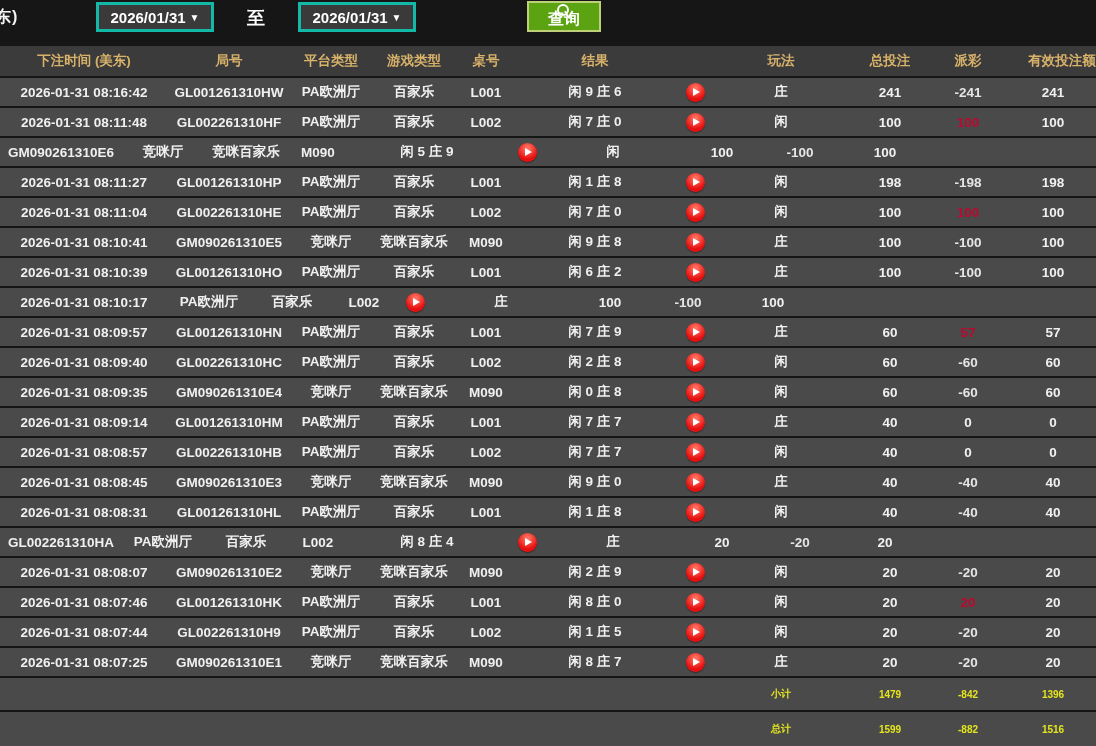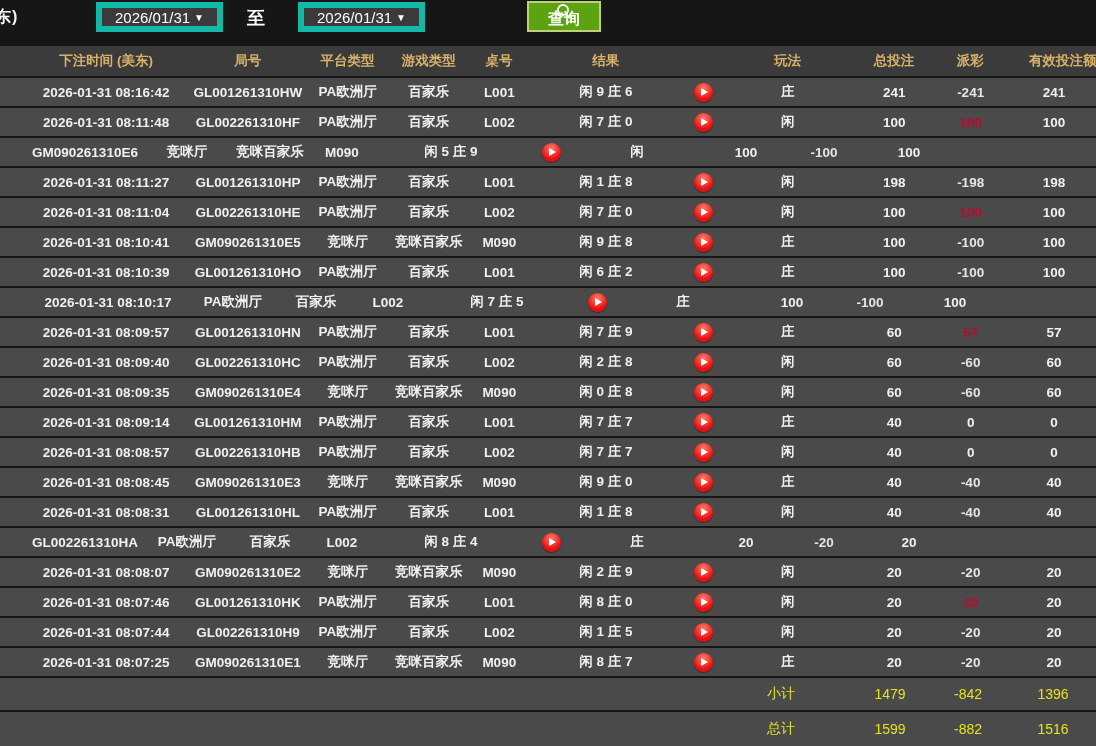--- a/index.html
+++ b/index.html
@@ -10,23 +10,23 @@
     background:#161616; overflow:hidden;
   }
 
   
   .topbar { position:relative; height:46px; background:#161616; }
   .cut-label {
     position:absolute; left:-5px; top:7px;
     color:#f5f5f5; font-size:16px; font-weight:bold; letter-spacing:1px;
   }
   .date-box {
-    position:absolute; top:2px; width:127px; height:30px;
-    background:#3a3a3a; border:6px solid #14b8a6;
-    color:#fff; font-size:15px; font-weight:normal;
+    position:absolute; top:2px; width:118px; height:30px;
+    background:#3a3a3a; border:3px solid #14b8a6;
+    color:#fff; font-size:15px; font-weight:bold;
     display:flex; align-items:center; justify-content:center; gap:4px;
     cursor:pointer;
   }
   .date-from { left:96px; }
   .date-to   { left:298px; }
   .date-box .caret { font-size:10px; color:#fff; }
   .to-label {
     position:absolute; left:247px; top:6px;
     color:#fff; font-size:18px; font-weight:bold;
   }
@@ -42,21 +42,21 @@
     content:""; position:absolute; left:1px; top:1px;
     width:8px; height:8px; border:2px solid #fff; border-radius:50%;
   }
   .search-icon::after {
     content:""; position:absolute; left:11px; top:11px;
     width:5px; height:2px; background:#fff; transform:rotate(45deg); transform-origin:0 0;
   }
 
   
   .grid { width:1096px; }
-  .tr { display:flex; align-items:center; height:28px; background:#4a4a4a; margin-bottom:2px;padding-left:24px; }
+  .tr { display:flex; align-items:center; height:28px; background:#4a4a4a; margin-bottom:2px; }
   .thead { height:30px; background:#3b3b3b; margin-bottom:2px; }
   .td, .th {
     display:flex; align-items:center; justify-content:center;
     color:#f0f0f0; font-size:13.5px; font-weight:600;
     white-space:nowrap; overflow:hidden; height:100%;
   }
   .th { color:#d8b26a; font-weight:bold; }
 
   .c-time     { width:168px; }
   .c-round    { width:122px; }
@@ -86,21 +86,21 @@
     border-left:7px solid #fff;
     border-top:4px solid transparent;
     border-bottom:4px solid transparent;
   }
 
   
   .sumrow { display:flex; align-items:center; background:#4a4a4a; margin-bottom:2px; }
   .subtotal-row { height:32px; }
   .total-row    { height:34px; margin-bottom:0;align-items:center; }
   .sum-spacer { width:716px; height:100%; }
-  .sumrow .td { color:#e4e41f; font-weight:normal; font-size:14px; }
+  .sumrow .td { color:#e4e41f; font-weight:bold; font-size:10px; }
 </style>
 </head>
 <body>
 
 <div id="app">
 
   <div class="topbar">
     <span class="cut-label">东)</span>
 
     <div class="date-box date-from">
@@ -254,21 +254,20 @@
     <div class="td c-playtype">庄</div>
     <div class="td c-bet">100</div>
     <div class="td c-payout pc-green">-100</div>
     <div class="td c-valid">100</div>
   </div>
         <div class="tr">
     <div class="td c-time">2026-01-31 08:10:17</div>
     <div class="td c-platform">PA欧洲厅</div>
     <div class="td c-game">百家乐</div>
     <div class="td c-table">L002</div>
-    <div class="td c-result">闲 7 庄 5</div>
     <div class="td c-play">
       <span class="play-btn">
         <span class="play-tri"></span>
       </span>
     </div>
     <div class="td c-playtype">庄</div>
     <div class="td c-bet">100</div>
     <div class="td c-payout pc-green">-100</div>
     <div class="td c-valid">100</div>
   </div>

